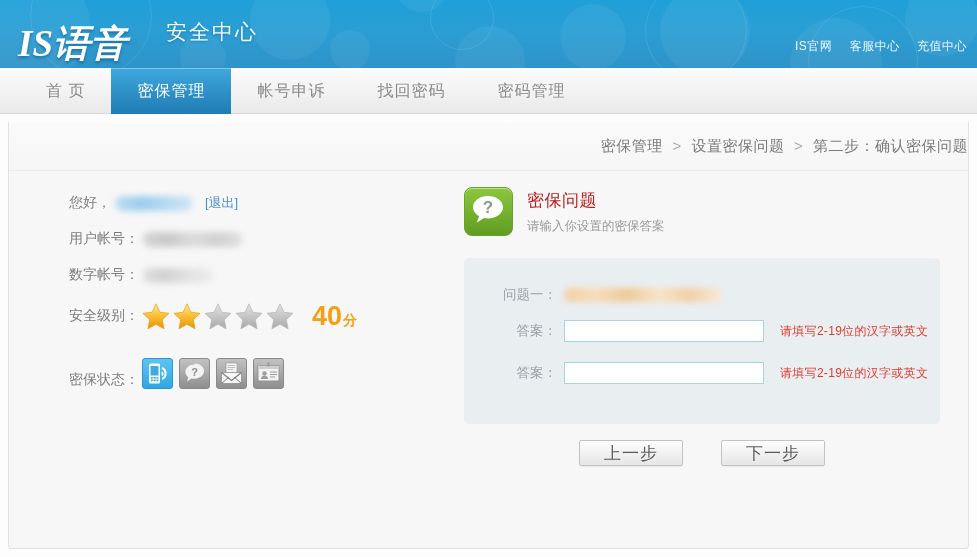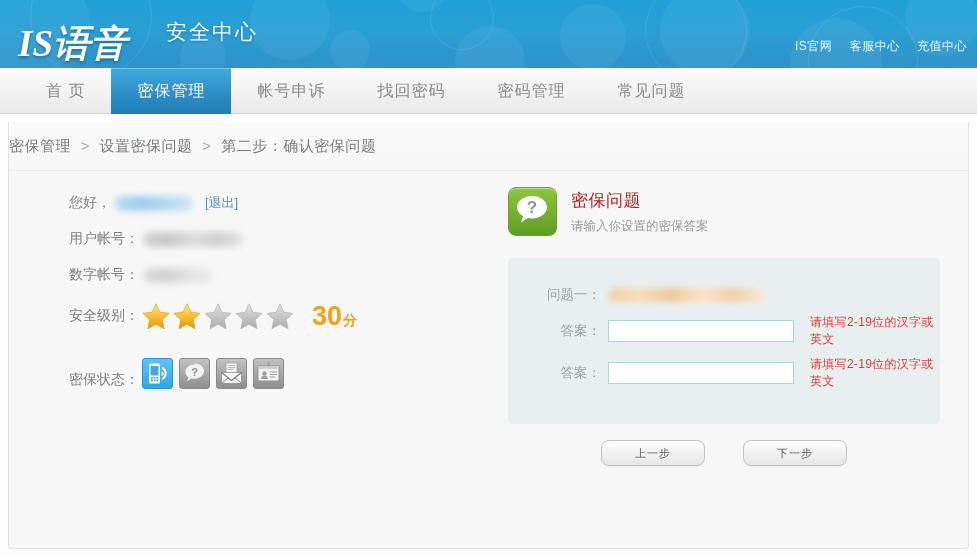--- a/index.html
+++ b/index.html
@@ -91,28 +91,28 @@
     left: 8px; top: 122px;
     width: 961px; height: 427px;
     background: #f7f7f7;
     border: 1px solid #e2e2e2;
     border-top: none;
     border-radius: 0 0 4px 4px;
     box-sizing: border-box;
   }
   .crumb-wrap {
     height: 48px;
-    display: flex; align-items: center; justify-content: flex-start;
+    display: flex; align-items: center; justify-content: flex-end;
     border-bottom: 1px solid #ececec;
     background: linear-gradient(180deg,#fafafa,#f6f6f6);
   }
   .crumb { font-size: 15px; color: #7b7b7b; letter-spacing: 0.5px; }
   .crumb .sep { color: #a9a9a9; margin: 0 5px; }
 
-  .body-cols { display: flex; padding-top: 14px; gap: 44px; }
+  .body-cols { display: flex; padding-top: 14px; }
   .left-col { width: 455px; padding-left: 60px; box-sizing: border-box; }
   .right-col { flex: 1; padding-right: 28px; box-sizing: border-box; }
 
   
   .info-row {
     display: flex; align-items: center;
     height: 36px;
     font-size: 14px;
     color: #7e7e7e;
   }
@@ -211,22 +211,22 @@
     font-family: "Liberation Sans", sans-serif;
   }
   .hint { font-size: 12px; color: #e03a2f; margin-left: 16px; letter-spacing: 0.3px; }
 
   
   .btns { display: flex; justify-content: center; gap: 38px; margin-top: 16px; }
   .btn {
     width: 104px; height: 26px;
     background: linear-gradient(180deg,#fdfdfd 0%, #f2f2f2 48%, #e6e6e6 100%);
     border: 1px solid #c3c3c3;
-    border-radius: 8px;
-    font-size: 11px;
+    border-radius: 2px;
+    font-size: 17px;
     color: #5b5b5b;
     cursor: pointer;
     box-shadow: 0 1px 1px rgba(0,0,0,0.05);
     font-family: "Liberation Sans", sans-serif;
     letter-spacing: 1px;
   }
 </style>
 </head>
 <body>
 
@@ -258,21 +258,20 @@
     </div>
   </div>
 
   <div class="nav">
     <div class="nav-inner">
       <div class="nav-item">首 页</div>
       <div class="nav-item active">密保管理</div>
       <div class="nav-item">帐号申诉</div>
       <div class="nav-item">找回密码</div>
       <div class="nav-item">密码管理</div>
-      <div class="nav-item">常见问题</div>
     </div>
   </div>
 
   <div class="panel">
 
     <div class="crumb-wrap">
       <div class="crumb">
         <span>密保管理</span>
         <span class="sep">&gt;</span>
         <span>设置密保问题</span>
@@ -328,21 +327,21 @@
               <polygon points="16,2 20.3,11.3 30.4,12.5 23,19.5 24.9,29.6 16,24.6 7.1,29.6 9,19.5 1.6,12.5 11.7,11.3" fill="url(#ge)" stroke="#b5b5b5" stroke-width="0.8"></polygon>
             </svg>
             <svg class="star" viewBox="0 0 32 32">
               <polygon points="16,2 20.3,11.3 30.4,12.5 23,19.5 24.9,29.6 16,24.6 7.1,29.6 9,19.5 1.6,12.5 11.7,11.3" fill="url(#ge)" stroke="#b5b5b5" stroke-width="0.8"></polygon>
             </svg>
             <svg class="star" viewBox="0 0 32 32">
               <polygon points="16,2 20.3,11.3 30.4,12.5 23,19.5 24.9,29.6 16,24.6 7.1,29.6 9,19.5 1.6,12.5 11.7,11.3" fill="url(#ge)" stroke="#b5b5b5" stroke-width="0.8"></polygon>
             </svg>
           </span>
           <span class="score">
-            <span>30</span><span class="unit">分</span>
+            <span>40</span><span class="unit">分</span>
           </span>
         </div>
 
         <div class="status-row">
           <span class="info-label">密保状态：</span>
           <span class="badges">
             <span class="badge on">
               <svg width="29" height="29" viewBox="0 0 29 29">
                 <rect x="6" y="4.5" width="11" height="20" rx="1.6" fill="#ffffff"></rect>
                 <rect x="7.5" y="7" width="8" height="9.5" fill="#3fa9e0"></rect>

